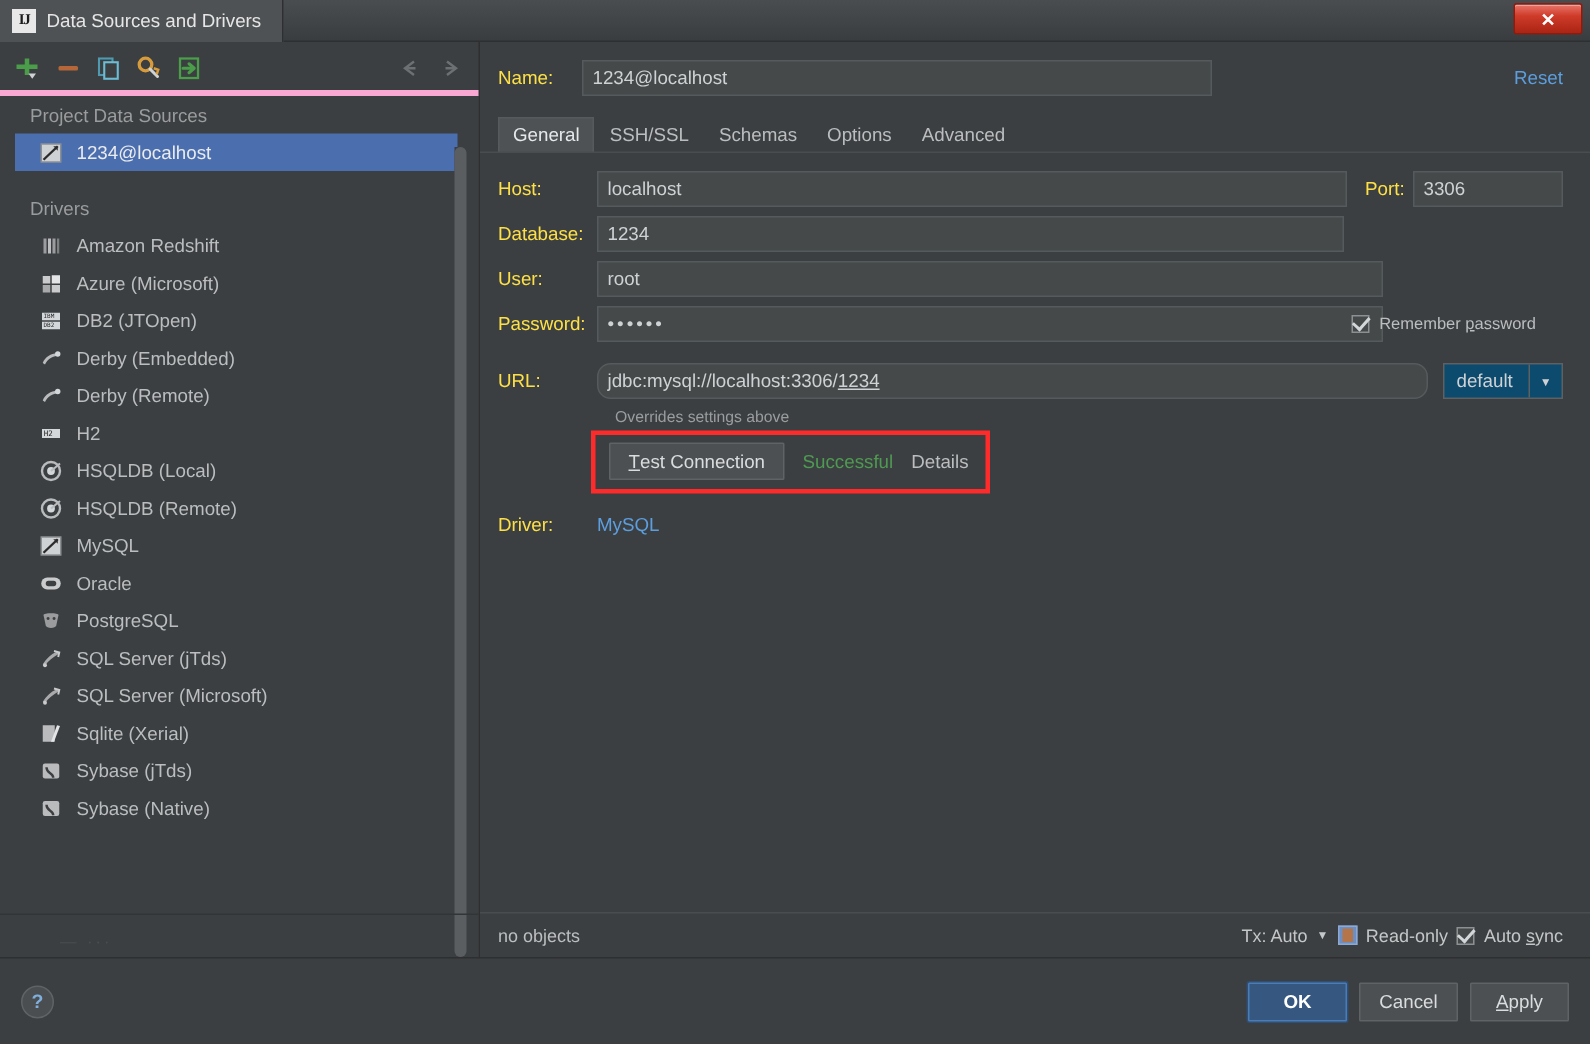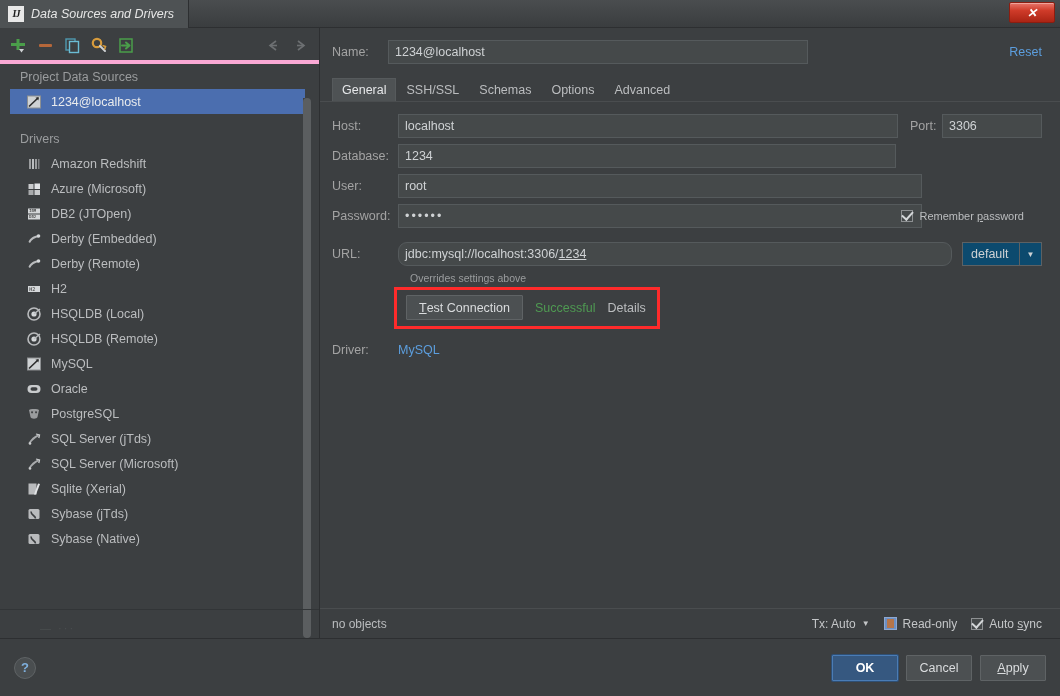--- a/index.html
+++ b/index.html
@@ -17,21 +17,20 @@
     display: flex; flex-direction: column;
   }
 
   
   #titlebar {
     height: 28px; flex: 0 0 28px;
     background: linear-gradient(to bottom, #4a4d4f 0%, #3a3d3f 100%);
     border-bottom: 1px solid #2d2f31;
     display: flex; align-items: center;
     position: relative;
-    font-style: italic;
   }
   #title-tab {
     height: 28px;
     display: flex; align-items: center; gap: 7px;
     padding: 0 14px 0 8px;
     background: #4e5254;
     border-right: 1px solid #2d2f31;
   }
   #title-tab .appicon {
     width: 16px; height: 16px;
@@ -127,21 +126,21 @@
     flex: 1 1 auto; min-width: 0;
     background: #3c3f41;
     display: flex; flex-direction: column;
     padding: 0;
     position: relative;
   }
 
   .row { display: flex; align-items: center; }
 
   #name-row { padding: 12px 18px 0 12px; }
-  .lbl { font-size: 12.5px; color: #a3a3a3; }
+  .lbl { font-size: 12.5px; color: #fde047; }
   #name-label { width: 56px; flex: 0 0 56px; }
 
   .tfield {
     background: #45494a;
     border: 1px solid #555a5c;
     height: 24px;
     color: #cfd2d4; font-size: 12.5px;
     display: flex; align-items: center;
     padding: 0 6px;
     font-family: "Liberation Sans", sans-serif;
@@ -249,21 +248,21 @@
   #right-spacer { flex: 1 1 auto; }
 
   #status-row {
     height: 30px; flex: 0 0 30px;
     display: flex; align-items: center;
     padding: 0 18px 0 12px;
     border-top: 1px solid #4a4d4f;
   }
   #no-objects { font-size: 12px; color: #bbbdbf; }
   #status-right {
-    margin-left: auto; display: flex; align-items: center; gap: 14px;
+    margin-left: auto; display: flex; align-items: center; gap: 6px;
   }
   .st-grp { display: flex; align-items: center; gap: 6px; font-size: 12px; color: #c4c6c8; }
   #tx-arrow { font-size: 8px; color: #c4c6c8; }
   #ro-box {
     width: 13px; height: 13px;
     background: #6b8fc4; border: 1px solid #8ea8d0;
     display:flex; align-items:center; justify-content:center;
   }
   #ro-box i { display:block; width:7px; height:9px; background:#b5754a; }
 

